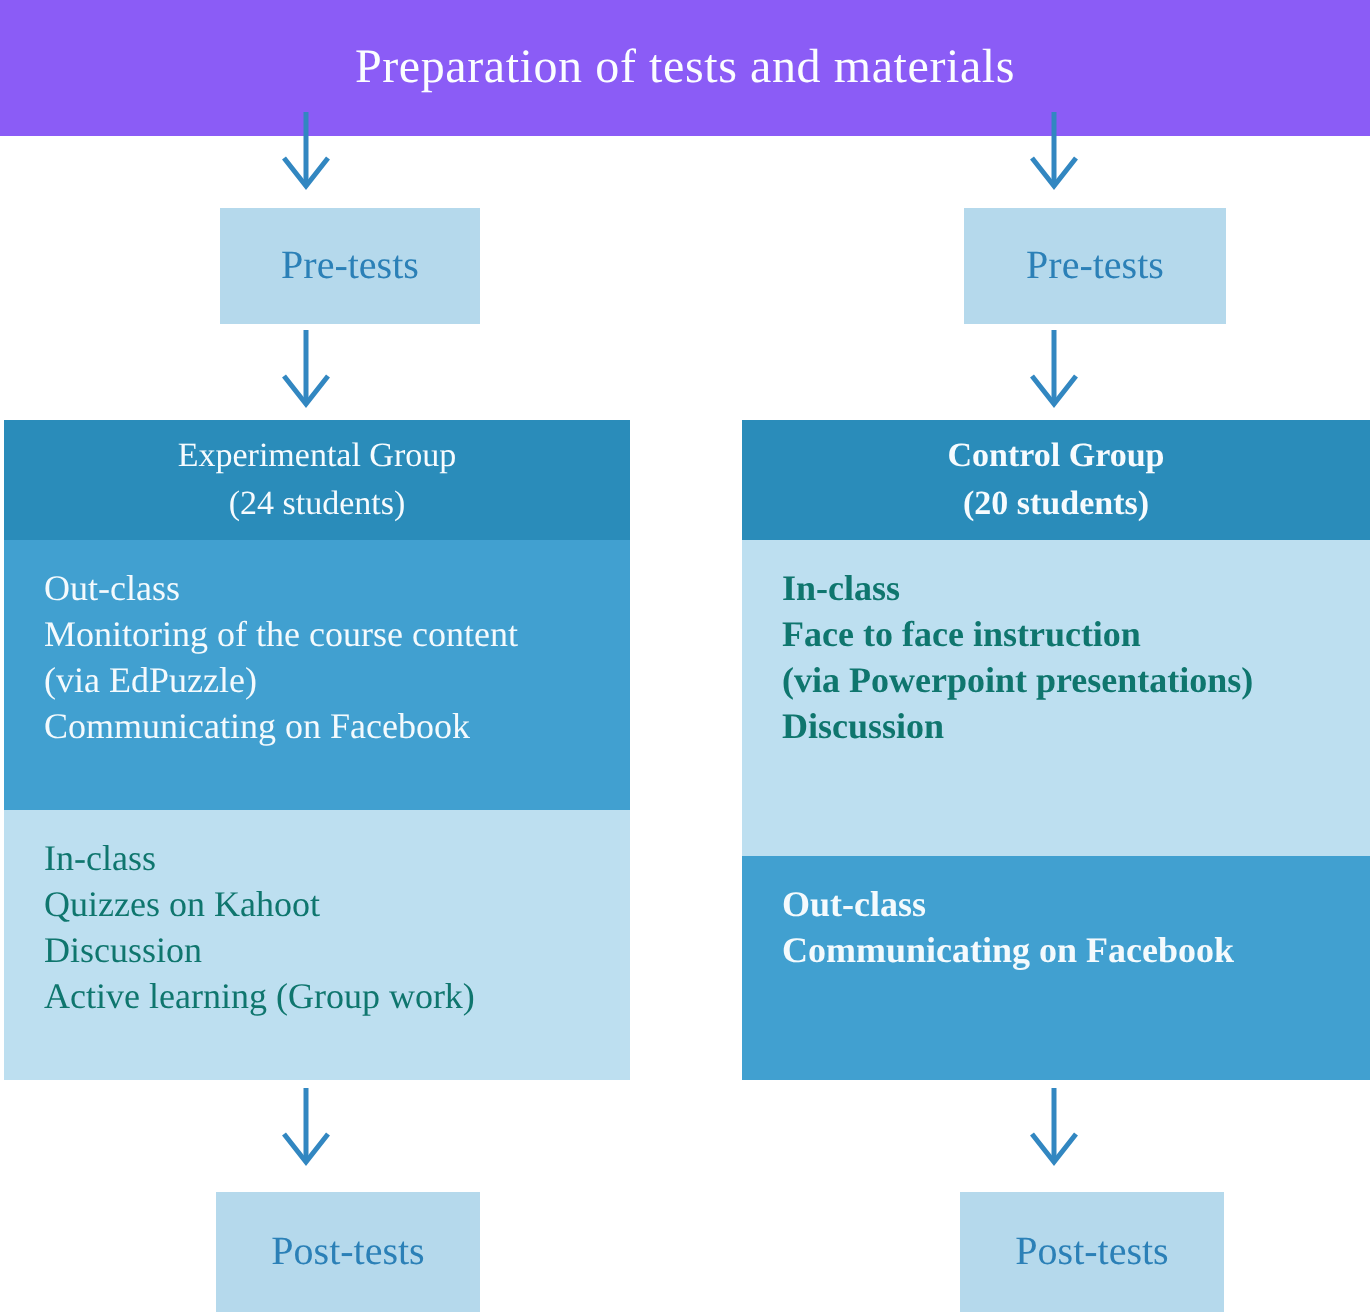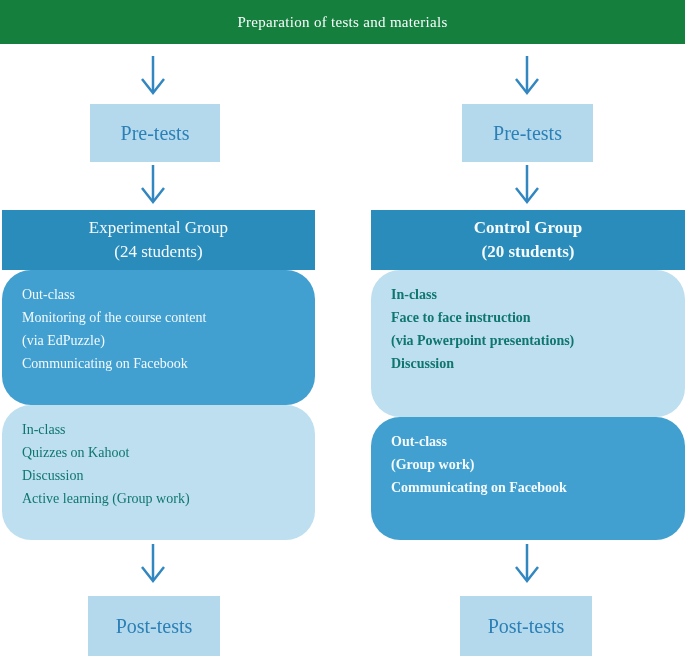--- a/index.html
+++ b/index.html
@@ -7,42 +7,43 @@
     position: relative;
     width: 685px;
     height: 656px;
     background: #ffffff;
     overflow: hidden;
     font-family: "Liberation Serif", "DejaVu Serif", serif;
   }
   .banner {
     position: absolute;
     left: 0; top: 0;
-    width: 685px; height: 44px;
-    background: #15803d;
+    width: 685px; height: 68px;
+    background: #8b5cf6;
     color: #fbfdff;
     display: flex;
     align-items: center;
     justify-content: center;
-    font-size: 15px;
+    font-size: 24px;
     letter-spacing: 0.3px;
   }
   .arrow {
     position: absolute;
     width: 30px; height: 42px;
   }
   .arrow svg { display: block; width: 30px; height: 42px; }
   .small-box {
     position: absolute;
     background: #b5d9ec;
     color: #2b80b7;
     display: flex;
     align-items: center;
     justify-content: center;
     font-size: 20px;
+    margin-left: 20px;
   }
   .group {
     position: absolute;
     display: flex;
     flex-direction: column;
   }
   .group-header {
     height: 60px;
     flex: 0 0 60px;
     background: #2a8cba;
@@ -51,23 +52,22 @@
     flex-direction: column;
     align-items: center;
     justify-content: center;
     font-size: 17px;
     line-height: 1.4;
     text-align: right;
   }
   .section {
     flex: 1 1 auto;
     padding: 13px 8px 0 20px;
-    font-size: 14px;
+    font-size: 18px;
     line-height: 23px;
-    border-radius: 29px;
   }
   .section.medium { background: #41a0d0; color: #f4fafd; }
   .section.light  { background: #bddff0; color: #0f766e; }
   .section div { white-space: nowrap; }
 </style>
 </head>
 <body>
 
 <div class="canvas">
 
@@ -141,21 +141,20 @@
       <div>(20 students)</div>
     </div>
     <div class="section light">
       <div>In-class</div>
       <div>Face to face instruction</div>
       <div>(via Powerpoint presentations)</div>
       <div>Discussion</div>
     </div>
     <div class="section medium">
       <div>Out-class</div>
-      <div>(Group work)</div>
       <div>Communicating on Facebook</div>
     </div>
   </div>
 
   <div class="arrow" style="left:138px; top:543px;">
     <svg viewBox="0 0 30 42">
         <g fill="none" stroke="#3287c1" stroke-width="2.5">
           <line x1="15" y1="1" x2="15" y2="36"></line>
           <polyline points="4,24 15,38 26,24"></polyline>
         </g>

